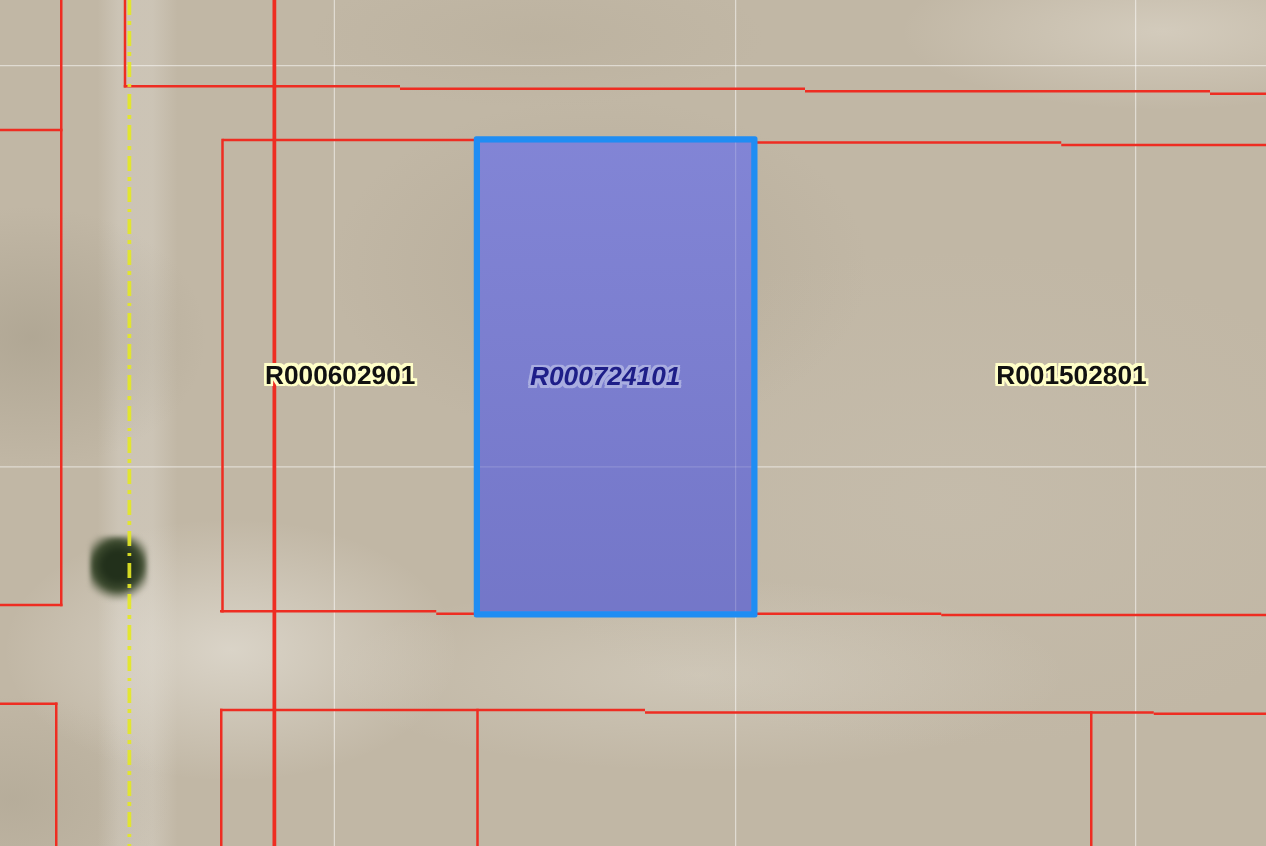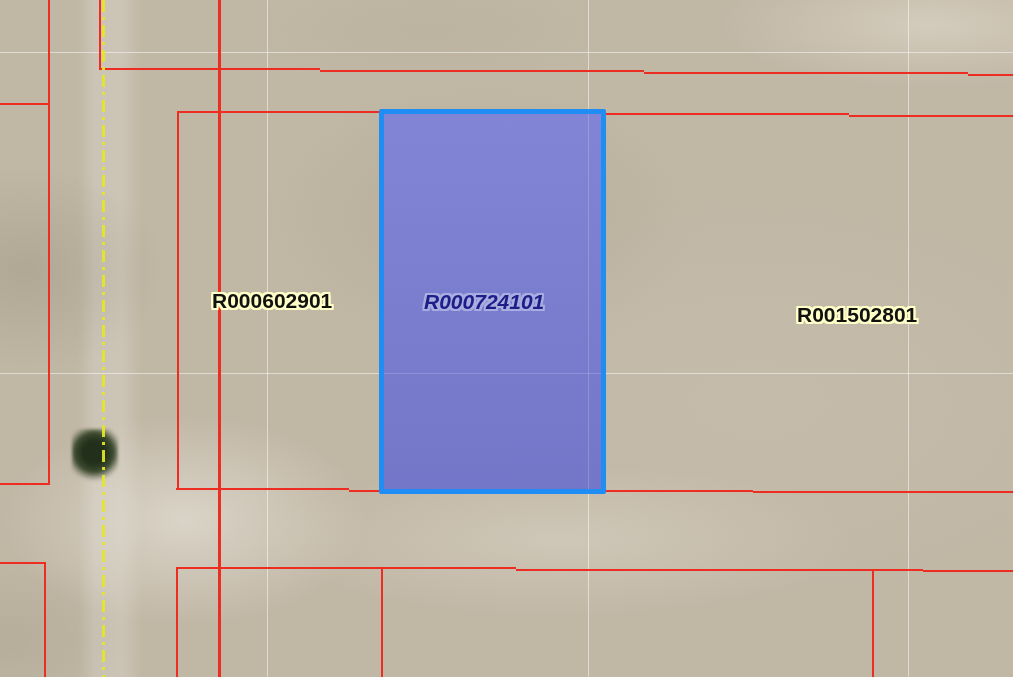--- a/index.html
+++ b/index.html
@@ -111,15 +111,15 @@
 
   <div class="road-line"></div>
 
   <div class="selected-parcel">
     <div style="position:absolute;left:204px;top:0;width:1px;height:375px;background:rgba(255,255,255,0.18);"></div>
     <div style="position:absolute;left:0;top:259px;width:217px;height:1px;background:rgba(255,255,255,0.16);"></div>
   </div>
 
   <div class="parcel-label" style="left:212px;top:288px;">R000602901</div>
   <div class="parcel-label selected" style="left:424px;top:289px;">R000724101</div>
-  <div class="parcel-label" style="left:797px;top:302px;">R001502801</div>
+  <div class="parcel-label" style="left:797px;top:288px;">R001502801</div>
 
 </div>
 
 </body></html>

